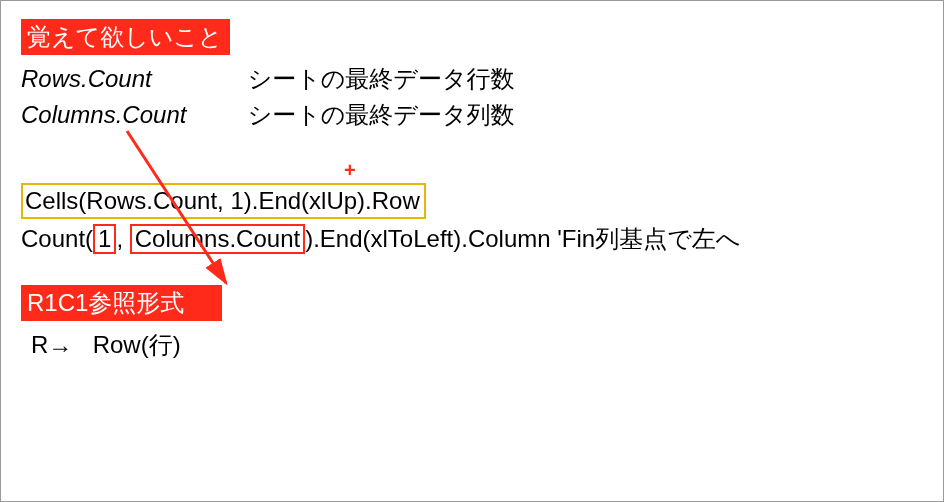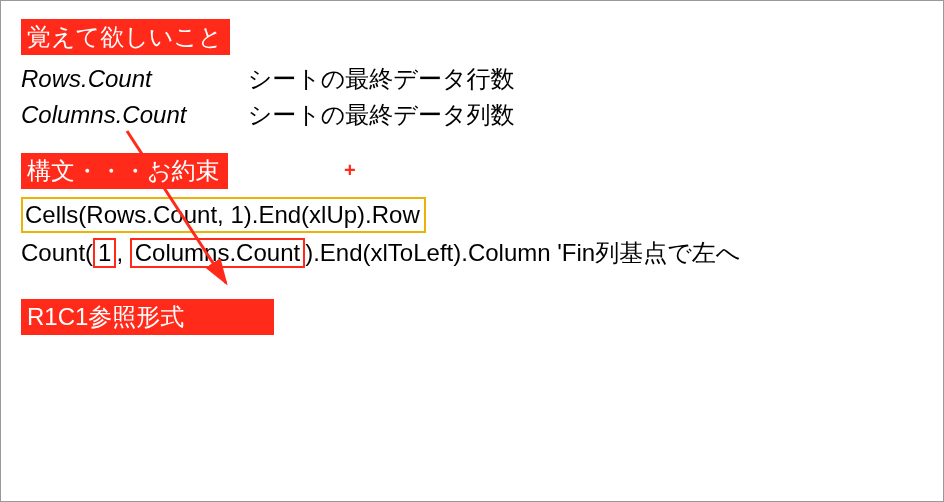--- a/index.html
+++ b/index.html
@@ -57,31 +57,35 @@
   </div>
   <div class="row">
     <span class="col-a">Columns.Count</span>
     <span class="col-b">シートの最終データ列数</span>
   </div>
 </div>
 
 <div class="overlay plus" style="left:343px; top:158px;">+</div>
 
 <div class="sec2">
-  <div class="red-tag">構文・・・お約束</div><br>
+  <br>
   <div class="green-box">
     <span>Cells(Rows.Count, 1).End(xlUp).Row</span>
   </div>
   <div class="code-line">
     <span>Count(</span><span class="red-outline">1</span><span>, </span><span class="red-outline">Columns.Count</span><span>).End(xlToLeft).Column </span><span>'Fin列基点で左へ</span>
   </div>
 </div>
 
 <div class="sec3">
-  <div class="red-tag" style="padding-right:90px;">R1C1参照形式</div>
+  <div class="red-tag" style="padding-right:38px;">R1C1参照形式</div>
+  <div class="row r1c1-row">
+    <span class="lbl">R→</span>
+    <span>Row(行)</span>
+  </div>
 </div>
 
 <svg class="overlay" style="left:0; top:0;" width="944" height="502">
   <defs>
     <marker id="ah" markerWidth="10" markerHeight="10" refX="8" refY="3" orient="auto">
       <path d="M0,0 L9,3 L0,6 Z" fill="#ff2a1a"></path>
     </marker>
   </defs>
   <line x1="126" y1="130" x2="225" y2="282" stroke="#ff2a1a" stroke-width="3" marker-end="url(#ah)"></line>
 </svg>

